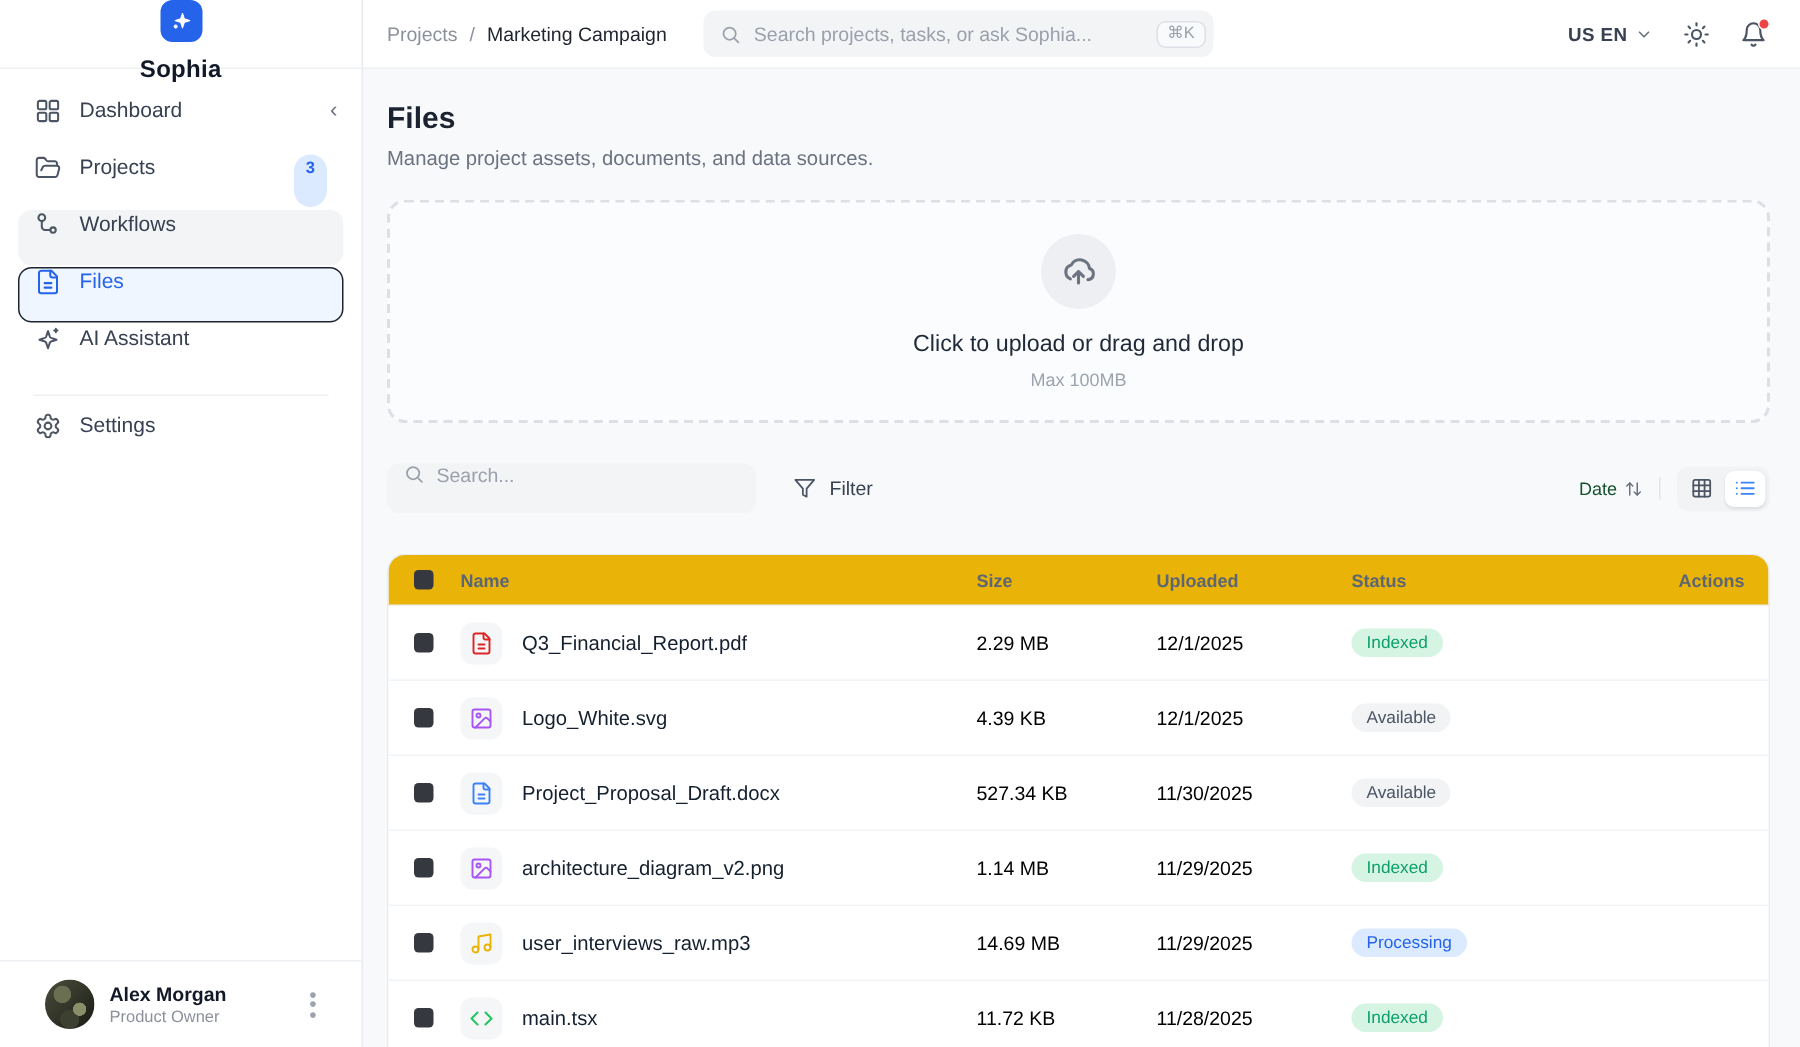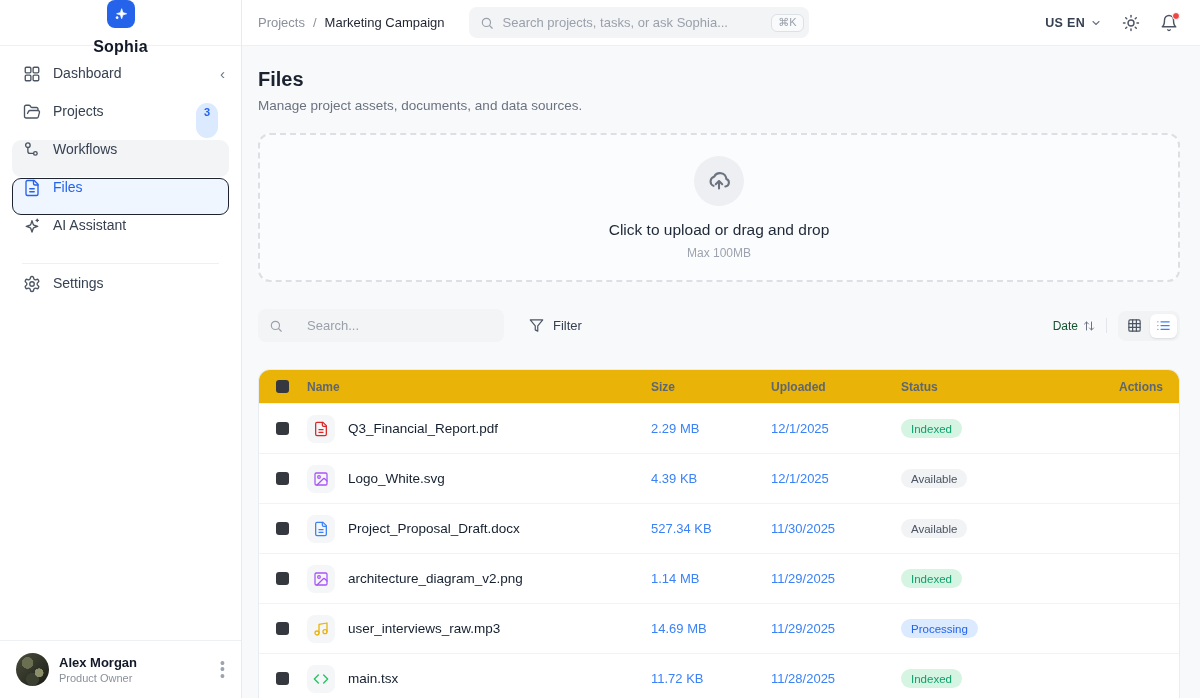--- a/index.html
+++ b/index.html
@@ -13,21 +13,21 @@
   .brand-name { font-size:16px; font-weight:700; color:#111827; letter-spacing:.2px; }
   .collapse-btn { margin-left:auto; color:#6b7280; font-size:15px; cursor:pointer; line-height:1; }
   .sb-nav { padding:18px 12px 0 12px; }
   .nav-item { display:flex; gap:12px; height:37px; padding:0 10px; border-radius:9px; color:#374151; font-size:14px; margin-bottom:1px; border:1.5px solid transparent; cursor:pointer; }
   .nav-item svg { stroke:#4b5563; }
   .nav-item.hovered { background:#f3f4f6; }
   .nav-item.active { background:#eff6ff; color:#2563eb; border-color:#1d2430; }
   .nav-item.active svg { stroke:#2563eb; }
   .nav-badge { margin-left:auto; background:#dbeafe; color:#2563eb; font-size:11px; font-weight:600; padding:2.5px 8px; border-radius:999px; }
   .sb-divider { border-top:1px solid #eef0f3; margin:10px 10px; }
-  .sb-footer { margin-top:auto; border-top:1px solid #eef0f3; padding:12px 16px; display:flex; align-items:center; gap:10px; }
+  .sb-footer { margin-top:auto; border-top:1px solid #eef0f3; padding:12px 30px; display:flex; align-items:center; gap:10px; }
   .avatar { width:33px; height:33px; border-radius:50%; flex:none;
     background: radial-gradient(circle at 35% 30%, #6a6f52 0 18%, transparent 19%),
                 radial-gradient(circle at 70% 60%, #8a8f6a 0 14%, transparent 15%),
                 radial-gradient(circle at 50% 80%, #3c4030 0 20%, transparent 21%),
                 linear-gradient(135deg, #4a4e3c, #191b14); }
   .user-meta { display:flex; flex-direction:column; gap:2px; }
   .user-name { font-size:13px; font-weight:700; color:#111827; }
   .user-role { font-size:11px; color:#8b919b; }
   .kebab { margin-left:auto; color:#9ca3af; font-size:14px; letter-spacing:0; cursor:pointer; line-height:0.45; text-align:center; }
 
@@ -47,21 +47,21 @@
   .content { flex:1; padding:13px 20px 0 16px; overflow:hidden; }
   .page-title { font-size:20px; font-weight:700; color:#1b2330; margin-top:9px; }
   .page-subtitle { font-size:13.5px; color:#6b7280; margin-top:7px; }
 
   .dropzone { margin-top:20px; height:149px; border:2px dashed #dce0e5; border-radius:12px; background:#fbfcfd; display:flex; flex-direction:column; align-items:center; justify-content:center; cursor:pointer; }
   .dz-circle { width:50px; height:50px; border-radius:50%; background:#edeff2; display:flex; align-items:center; justify-content:center; }
   .dz-title { margin-top:15px; font-size:15.5px; color:#1f2937; }
   .dz-sub { margin-top:7px; font-size:12px; color:#9ca3af; }
 
   .toolbar { margin-top:27px; display:flex; align-items:center; }
-  .tb-search { width:246px; height:33px; background:#f3f4f6; border-radius:8px; display:flex; align-items:center; gap:24px; padding:0 11px; cursor:text; }
+  .tb-search { width:246px; height:33px; background:#f3f4f6; border-radius:8px; display:flex; align-items:flex-start; gap:8px; padding:0 11px; cursor:text; }
   .tb-search .ph { font-size:13px; color:#9aa1ab; }
   .tb-filter { margin-left:25px; display:flex; align-items:center; gap:9px; font-size:13px; color:#374151; cursor:pointer; }
   .tb-right { margin-left:auto; display:flex; align-items:center; gap:11px; }
   .sort { display:flex; align-items:center; gap:5px; font-size:12px; color:#14532d; cursor:pointer; }
   .vr { width:1px; height:15px; background:#e2e5e9; }
   .view-toggle { background:#f1f3f5; border-radius:8px; padding:3px; display:flex; gap:2px; }
   .vt-btn { width:27px; height:24px; border-radius:6px; display:flex; align-items:center; justify-content:center; color:#4b5563; cursor:pointer; }
   .vt-btn svg { stroke:#4b5563; }
   .vt-btn.active { background:#ffffff; box-shadow:0 1px 2px rgba(16,24,40,.1); }
   .vt-btn.active svg { stroke:#3b82f6; }
@@ -71,21 +71,21 @@
   .t-row { display:flex; align-items:center; height:50px; border-bottom:1px solid #f1f3f6; background:#fff; }
   .col-check { width:42px; padding-left:17px; flex:none; display:flex; align-items:center; }
   .checkbox { width:13px; height:13px; background:#35393f; border-radius:3px; cursor:pointer; }
   .col-name { flex:1; display:flex; align-items:center; gap:13px; min-width:0; padding-left:6px; }
   .col-size { width:120px; flex:none; }
   .col-up { width:130px; flex:none; }
   .col-status { width:150px; flex:none; }
   .col-actions { width:128px; flex:none; text-align:right; padding-right:16px; }
   .file-icon { width:28px; height:28px; border-radius:8px; background:#f4f6f8; display:flex; align-items:center; justify-content:center; flex:none; }
   .file-name { font-size:13.5px; font-weight:500; color:#15202f; white-space:nowrap; overflow:hidden; text-overflow:ellipsis; }
-  .cell-muted { font-size:13px; color:#3b82f6; }
+  .cell-muted { font-size:13px; color:#000000; }
   .badge { display:inline-block; padding:3.5px 10px; border-radius:999px; font-size:11.5px; font-weight:500; }
   .badge.green { background:#d6f4e2; color:#0c9f6e; }
   .badge.gray  { background:#f1f3f5; color:#4b5563; }
   .badge.blue  { background:#dbeafe; color:#2563eb; }
 </style>
 </head>
 <body>
 
 <div class="app">
 

